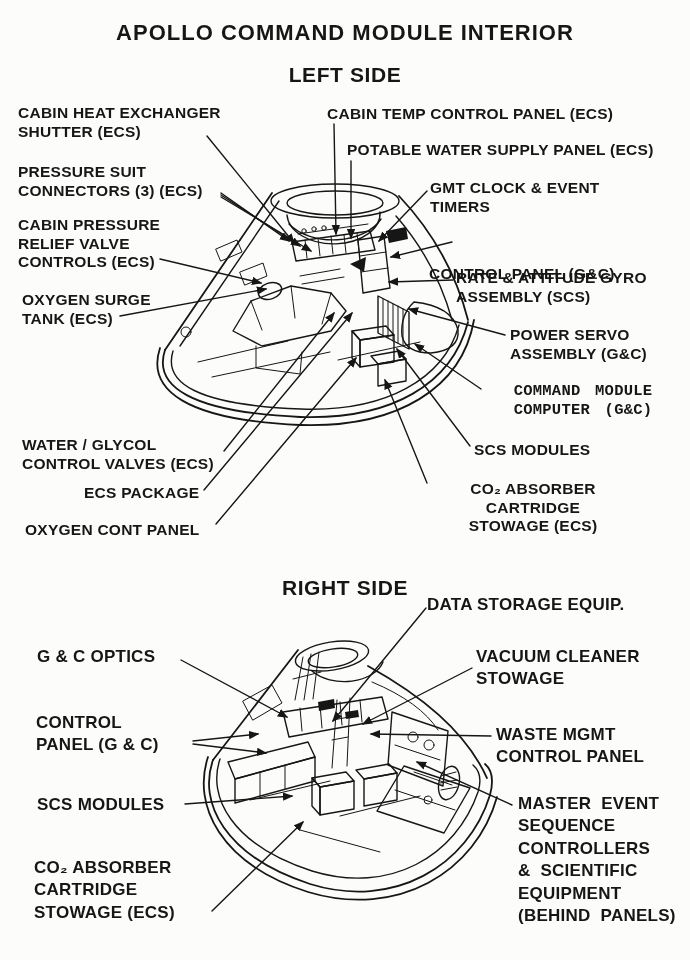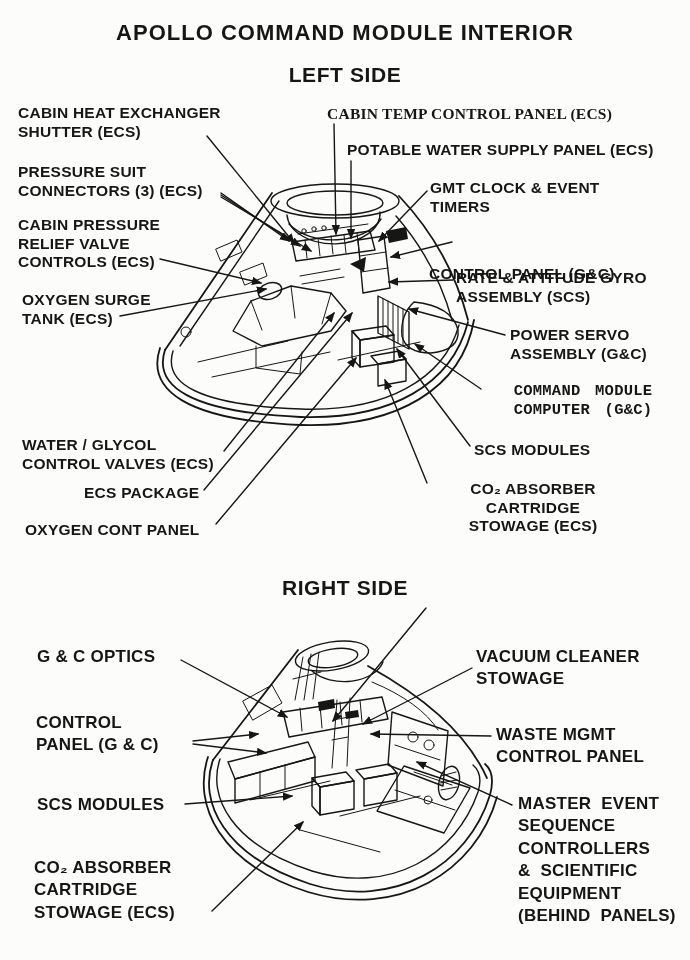--- a/index.html
+++ b/index.html
@@ -187,35 +187,36 @@
 CONNECTORS (3) (ECS)</div>
   <div class="lbl" style="left:18px;top:216px;">CABIN PRESSURE
 RELIEF VALVE
 CONTROLS (ECS)</div>
   <div class="lbl" style="left:22px;top:291px;">OXYGEN SURGE
 TANK (ECS)</div>
   <div class="lbl" style="left:22px;top:436px;">WATER / GLYCOL
 CONTROL VALVES (ECS)</div>
   <div class="lbl" style="left:84px;top:484px;">ECS PACKAGE</div>
   <div class="lbl" style="left:25px;top:521px;">OXYGEN CONT PANEL</div>
-  <div class="lbl" style="left:327px;top:105px;font-family:Liberation Serif, serif;">CABIN TEMP CONTROL PANEL (ECS)</div>
+  <div class="lbl" style="left:327px;top:105px;">CABIN TEMP CONTROL PANEL (ECS)</div>
   <div class="lbl" style="left:347px;top:141px;">POTABLE WATER SUPPLY PANEL (ECS)</div>
   <div class="lbl" style="left:430px;top:179px;">GMT CLOCK &amp; EVENT
 TIMERS</div>
   <div class="lbl" style="left:429px;top:231px;margin-top:34px;">CONTROL PANEL (G&amp;C)</div>
   <div class="lbl" style="left:456px;top:269px;">RATE &amp; ATTITUDE GYRO
 ASSEMBLY (SCS)</div>
   <div class="lbl" style="left:510px;top:326px;">POWER SERVO
 ASSEMBLY (G&amp;C)</div>
   <div class="lbl ctr wide" style="left:488px;top:382px;width:190px;font-family:Liberation Mono, monospace;">COMMAND MODULE
 COMPUTER (G&amp;C)</div>
   <div class="lbl" style="left:474px;top:441px;">SCS MODULES</div>
   <div class="lbl ctr" style="left:427px;top:480px;width:212px;">CO₂ ABSORBER CARTRIDGE
 STOWAGE (ECS)</div>
 
+  <div class="lbl lblB" style="left:427px;top:594px;">DATA STORAGE EQUIP.</div>
   <div class="lbl lblB" style="left:37px;top:646px;">G &amp; C OPTICS</div>
   <div class="lbl lblB" style="left:476px;top:646px;">VACUUM CLEANER
 STOWAGE</div>
   <div class="lbl lblB" style="left:36px;top:712px;">CONTROL
 PANEL (G &amp; C)</div>
   <div class="lbl lblB" style="left:496px;top:724px;">WASTE MGMT
 CONTROL PANEL</div>
   <div class="lbl lblB" style="left:37px;top:794px;">SCS MODULES</div>
   <div class="lbl lblB wide" style="left:518px;top:793px;">MASTER EVENT
 SEQUENCE

